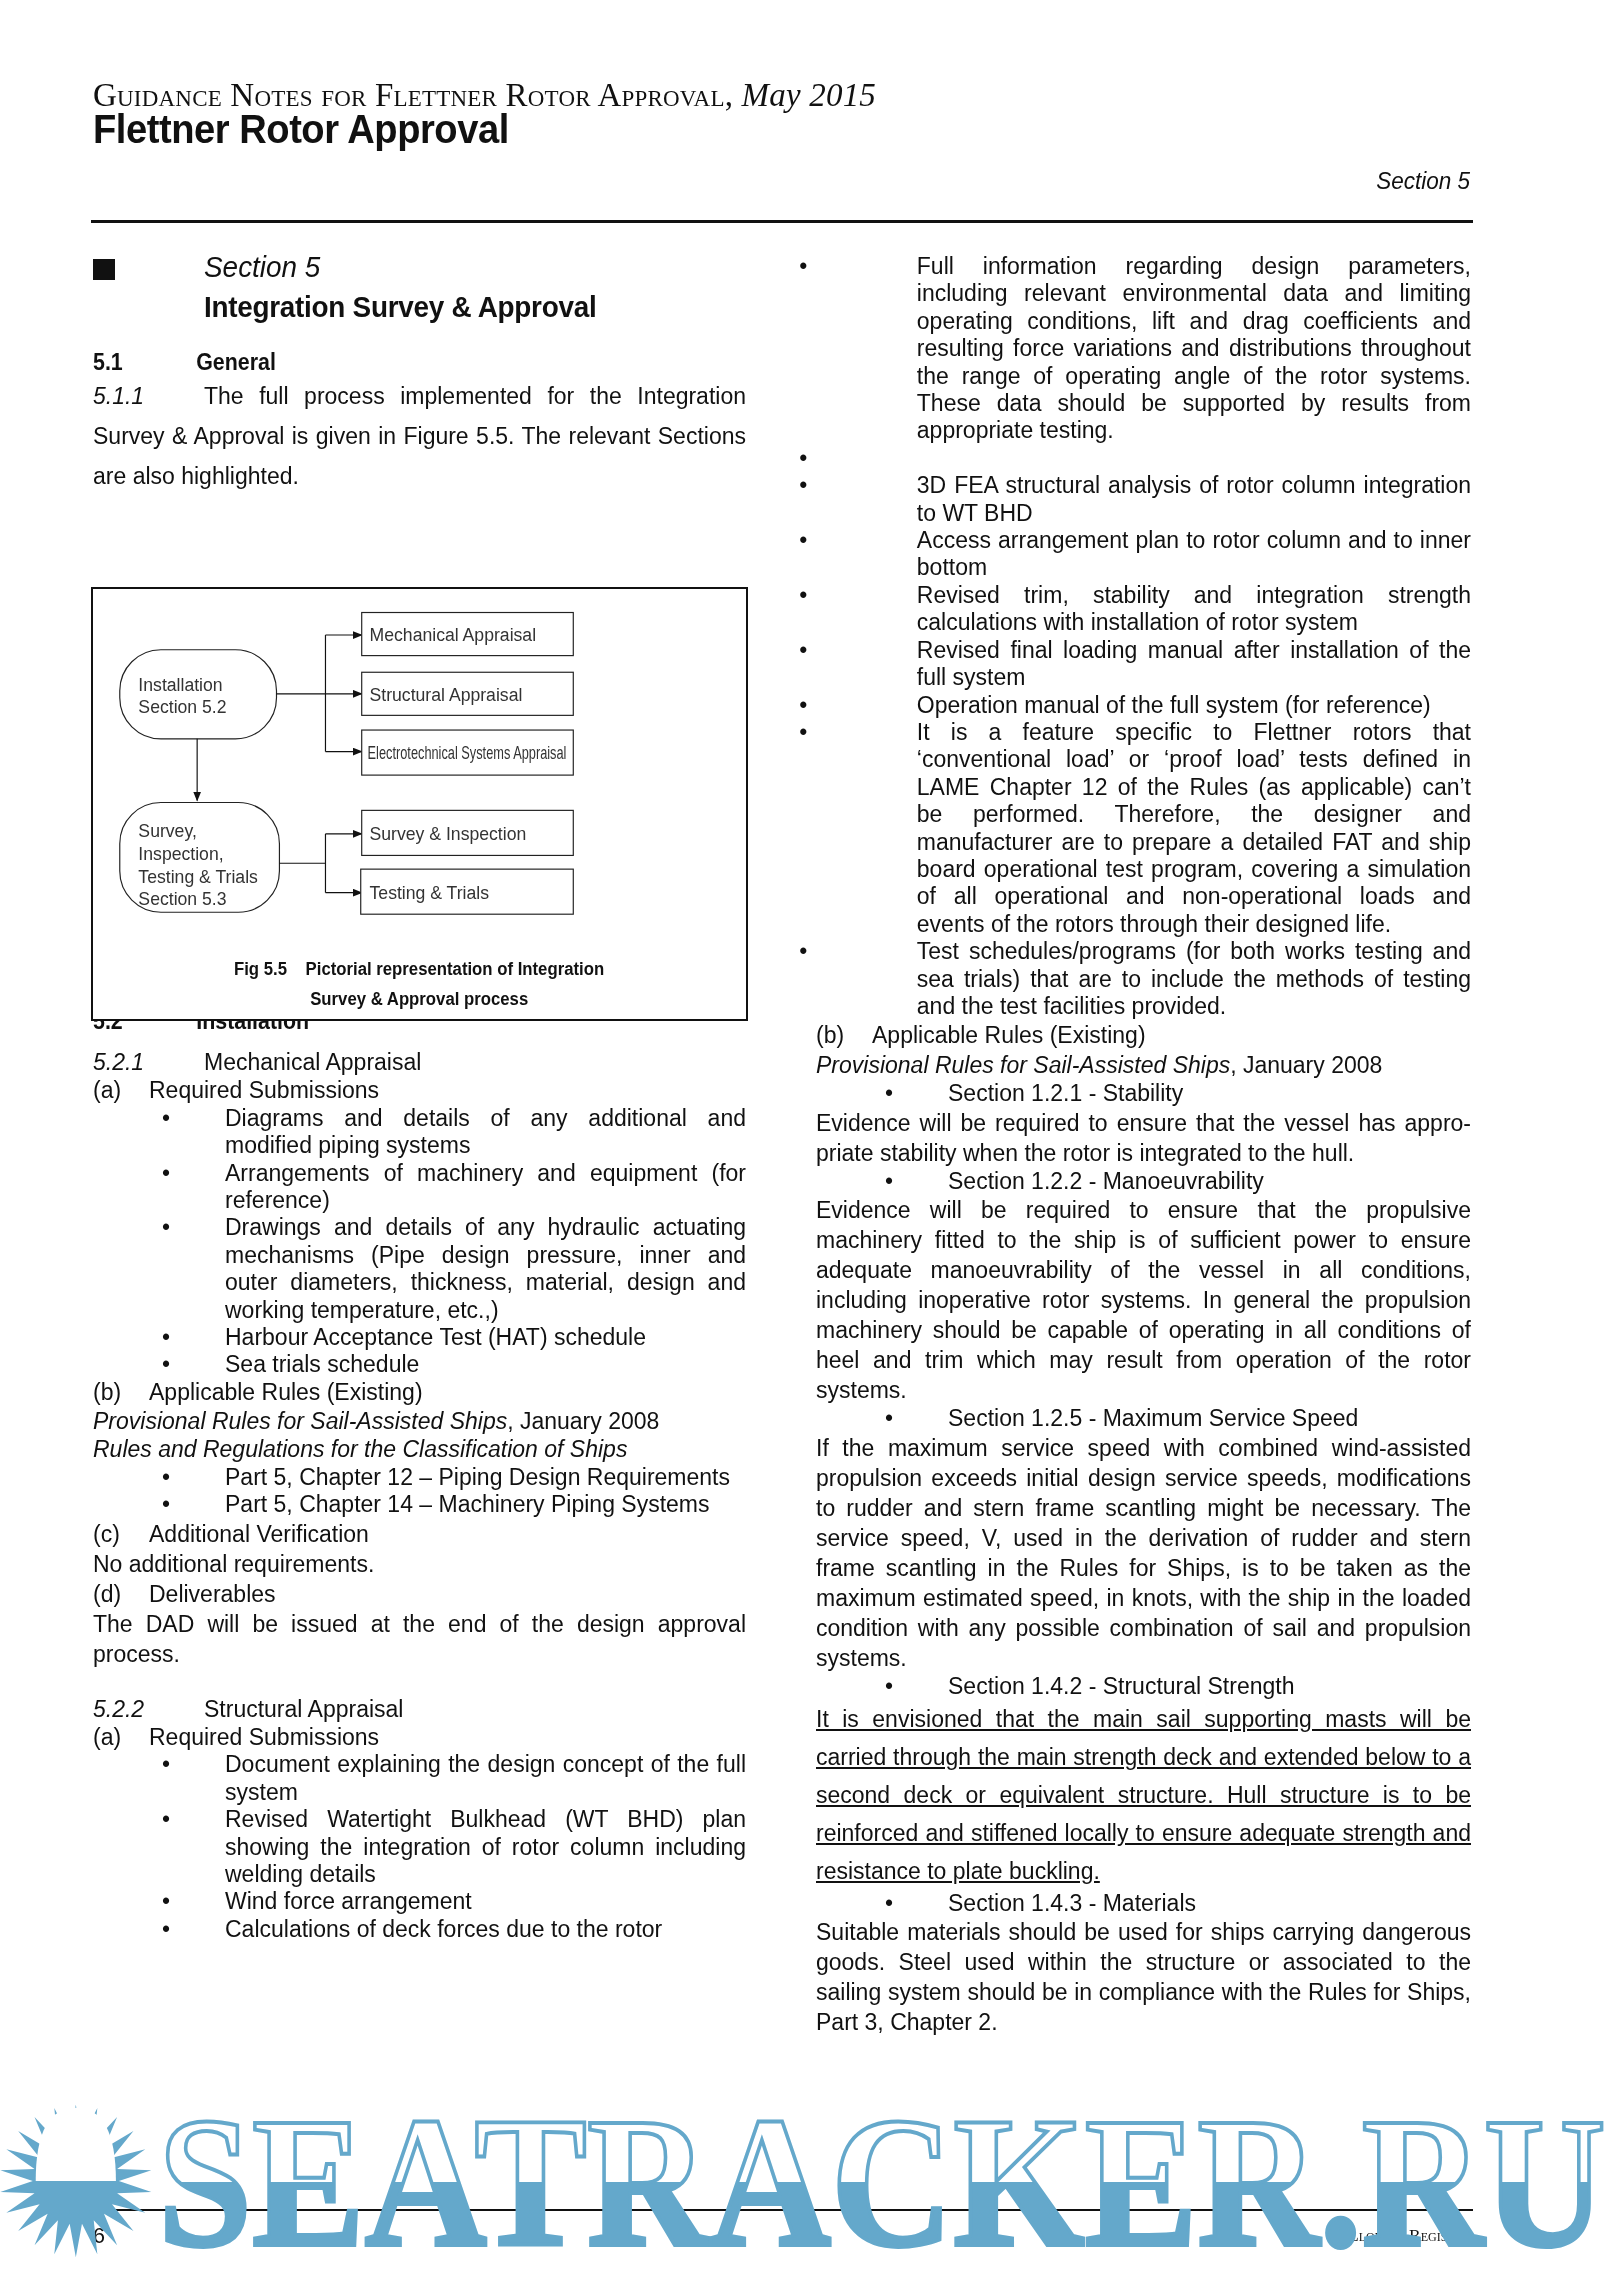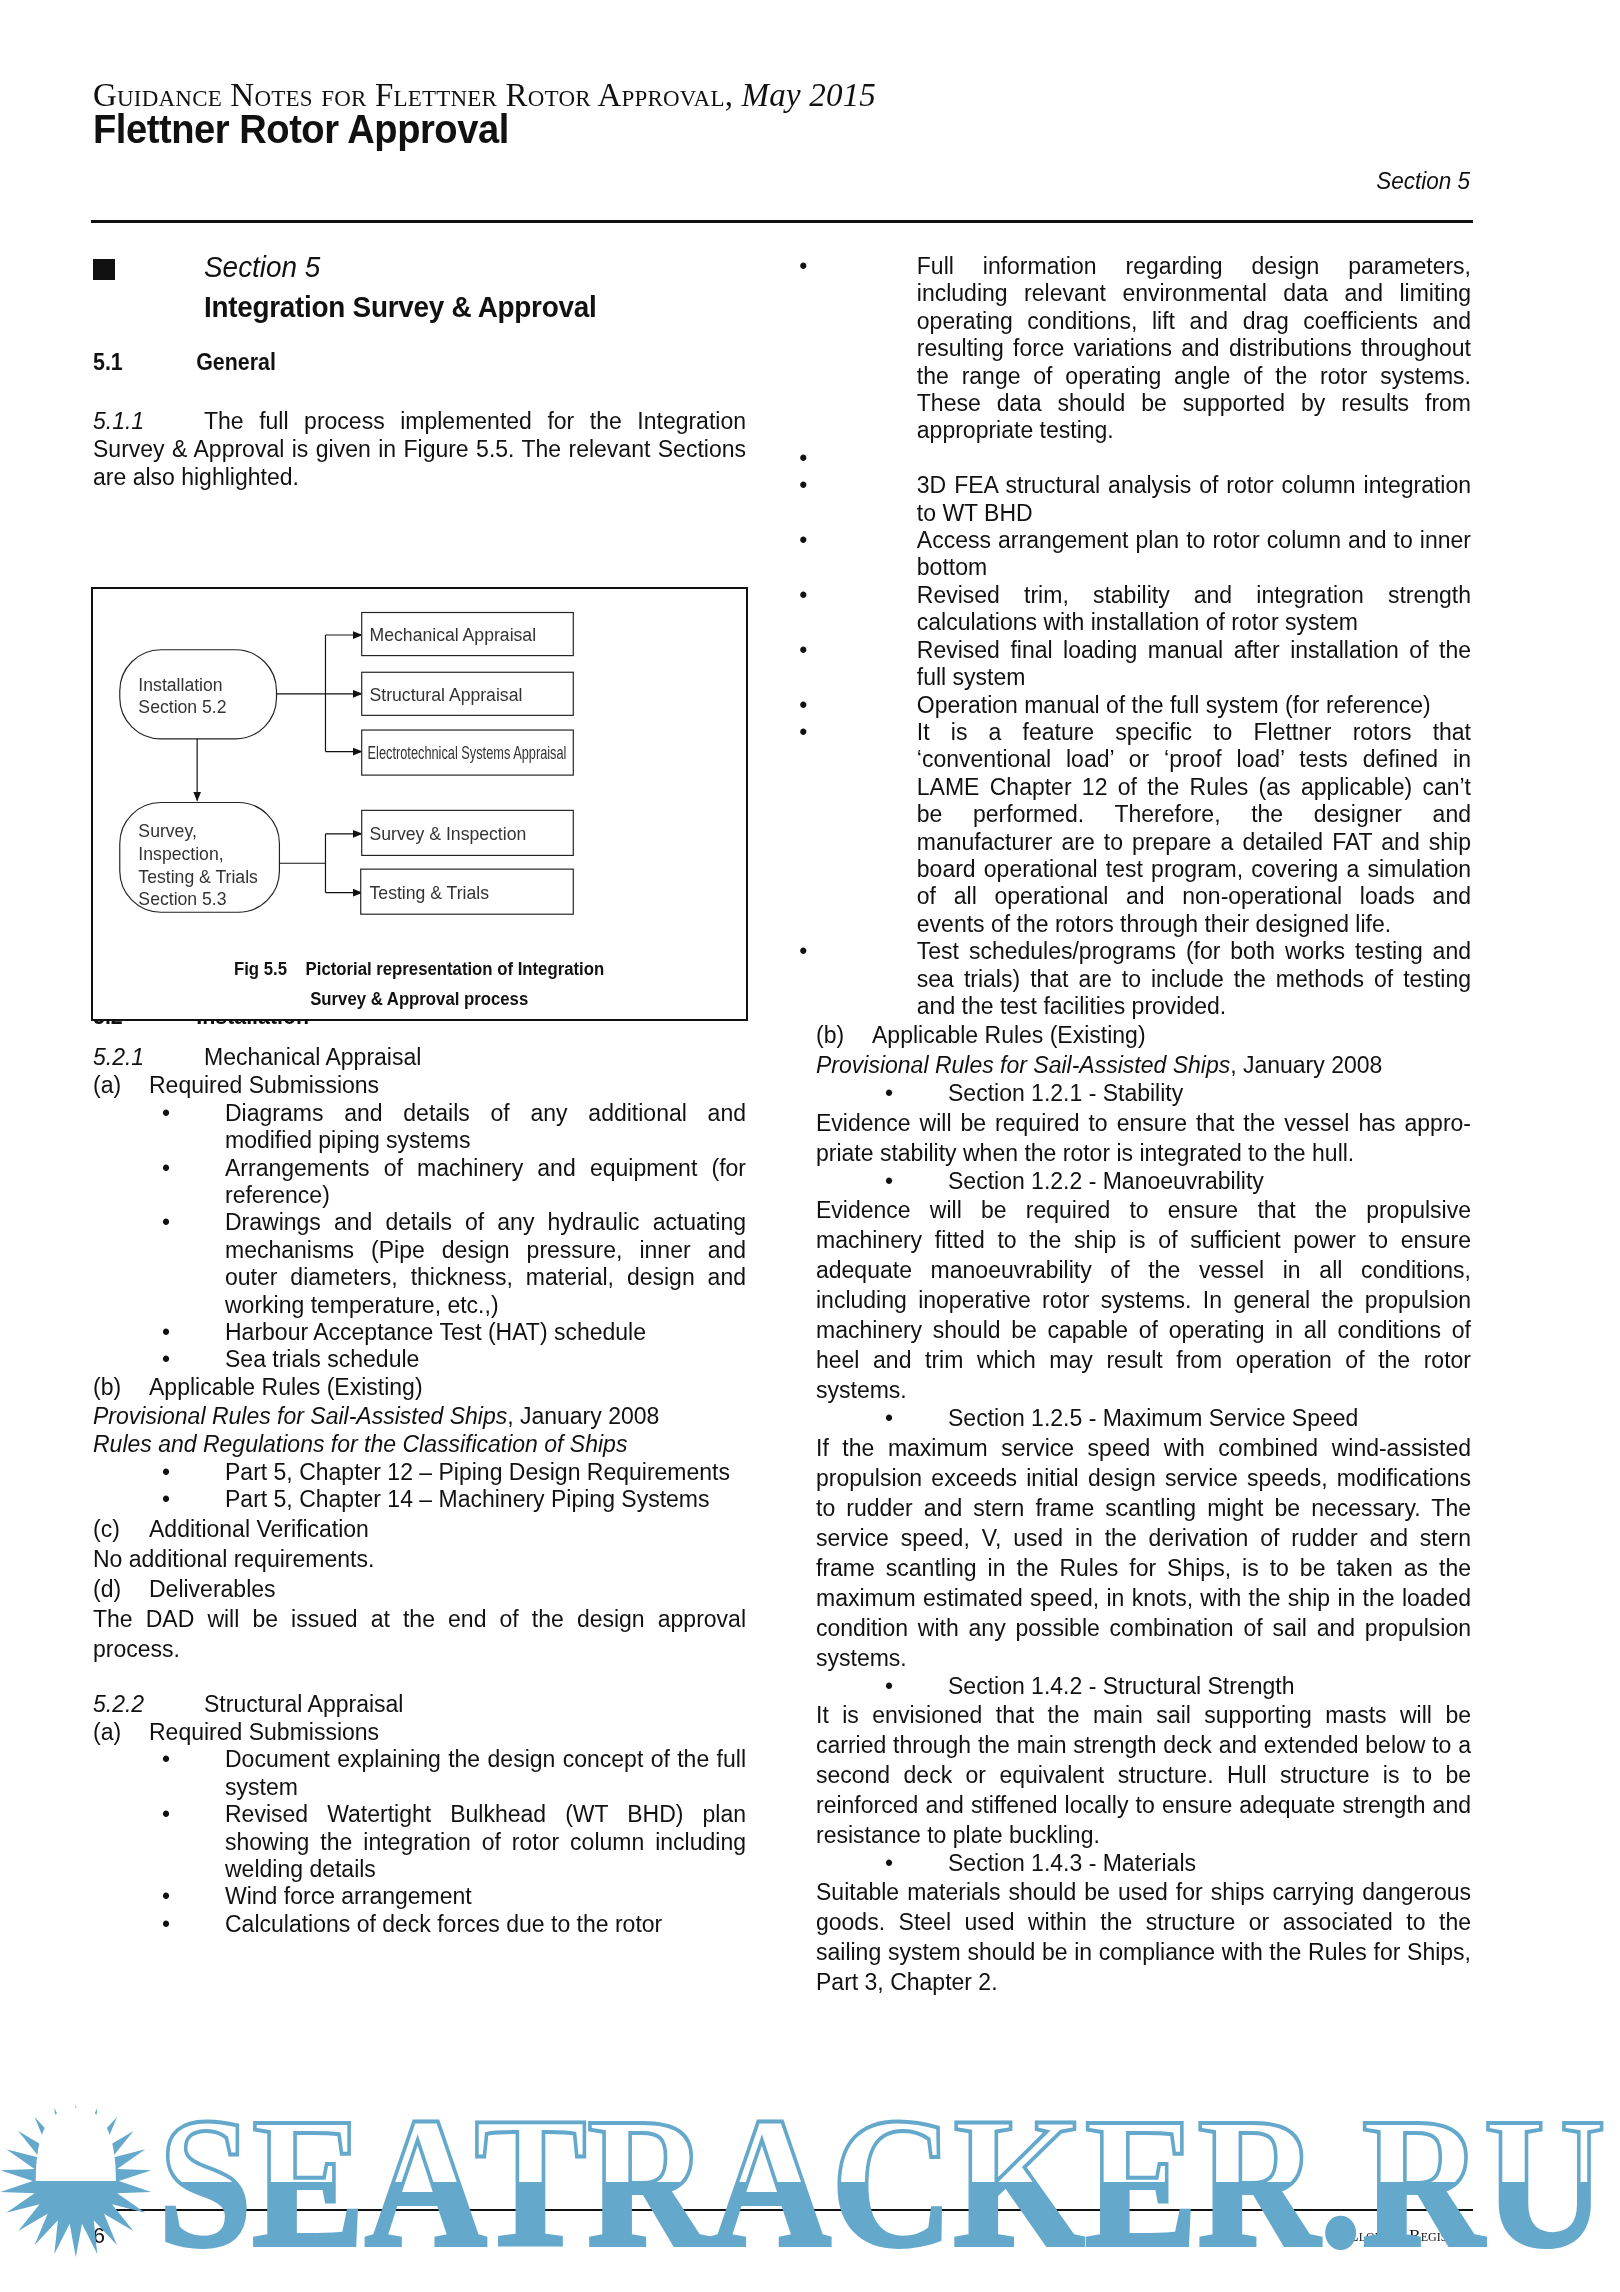--- a/index.html
+++ b/index.html
@@ -21,21 +21,21 @@
 
   .narrow { transform: scaleX(0.93); transform-origin: left; }
   .txt { font-weight: 300; }
   .just { text-align: justify; }
 
   .sec-square { position: absolute; left: 0; top: 11.8px; width: 21.6px; height: 21.6px; background: #111; }
   .sec-num { margin-left: 111px; font-size: 30px; font-style: italic; line-height: 39px; font-weight: 300; }
   .sec-title { margin-left: 111px; font-size: 30px; font-weight: bold; line-height: 41px; letter-spacing: -0.3px; }
   .h2 { display: flex; font-weight: bold; font-size: 23px; margin-top: 21.6px; }
   .h2 .n { width: 111px; }
-  .para { margin-top: 31px; line-height: 28px; }
+  .para { line-height: 40px; }
   .para .pn { font-style: italic; display: inline-block; width: 111px; }
   .sub-h { display: flex; }
   .sub-h .n { width: 111px; font-style: italic; }
   .lab { display: flex; }
   .lab .l { width: 56px; }
   .bul { display: flex; }
   .bul .dot { width: 132px; padding-left: 69px; box-sizing: border-box; }
   .bul .t { flex: 1; text-align: justify; }
   .it { font-style: italic; }
   .pl { line-height: 30px; }
@@ -292,21 +292,21 @@
       <div class="just" style="line-height: 30px;">Evidence will be required to ensure that the propulsive machinery fitted to the ship is of sufficient power to ensure adequate manoeuvrability of the vessel in all conditions, including inoperative rotor systems. In general the propulsion machinery should be capable of operating in all conditions of heel and trim which may result from operation of the rotor systems.</div>
       <div class="bul">
         <span class="dot">•</span>
         <span>Section 1.2.5 - Maximum Service Speed</span>
       </div>
       <div class="just" style="line-height: 30px;">If the maximum service speed with combined wind-assisted propulsion exceeds initial design service speeds, modifications to rudder and stern frame scantling might be necessary. The service speed, V, used in the derivation of rudder and stern frame scantling in the Rules for Ships, is to be taken as the maximum estimated speed, in knots, with the ship in the loaded condition with any possible combination of sail and propulsion systems.</div>
       <div class="bul">
         <span class="dot">•</span>
         <span>Section 1.4.2 - Structural Strength</span>
       </div>
-      <div class="just" style="line-height: 30px;">It is envisioned that the main sail supporting masts will be carried through the main strength deck and extended below to a second deck or equivalent structure. Hull structure is to be reinforced and stiffened locally to ensure adequate strength and resistance to plate buckling.</div>
+      <div class="just" style="line-height: 38px; text-decoration: underline;">It is envisioned that the main sail supporting masts will be carried through the main strength deck and extended below to a second deck or equivalent structure. Hull structure is to be reinforced and stiffened locally to ensure adequate strength and resistance to plate buckling.</div>
       <div class="bul">
         <span class="dot">•</span>
         <span>Section 1.4.3 - Materials</span>
       </div>
       <div class="just" style="line-height: 30px;">Suitable materials should be used for ships carrying dangerous goods. Steel used within the structure or associated to the sailing system should be in compliance with the Rules for Ships, Part 3, Chapter 2.</div>
     </div>
 </div>
 
 <div class="abs footer-rule"></div>
 <div class="abs page-num">6</div>

